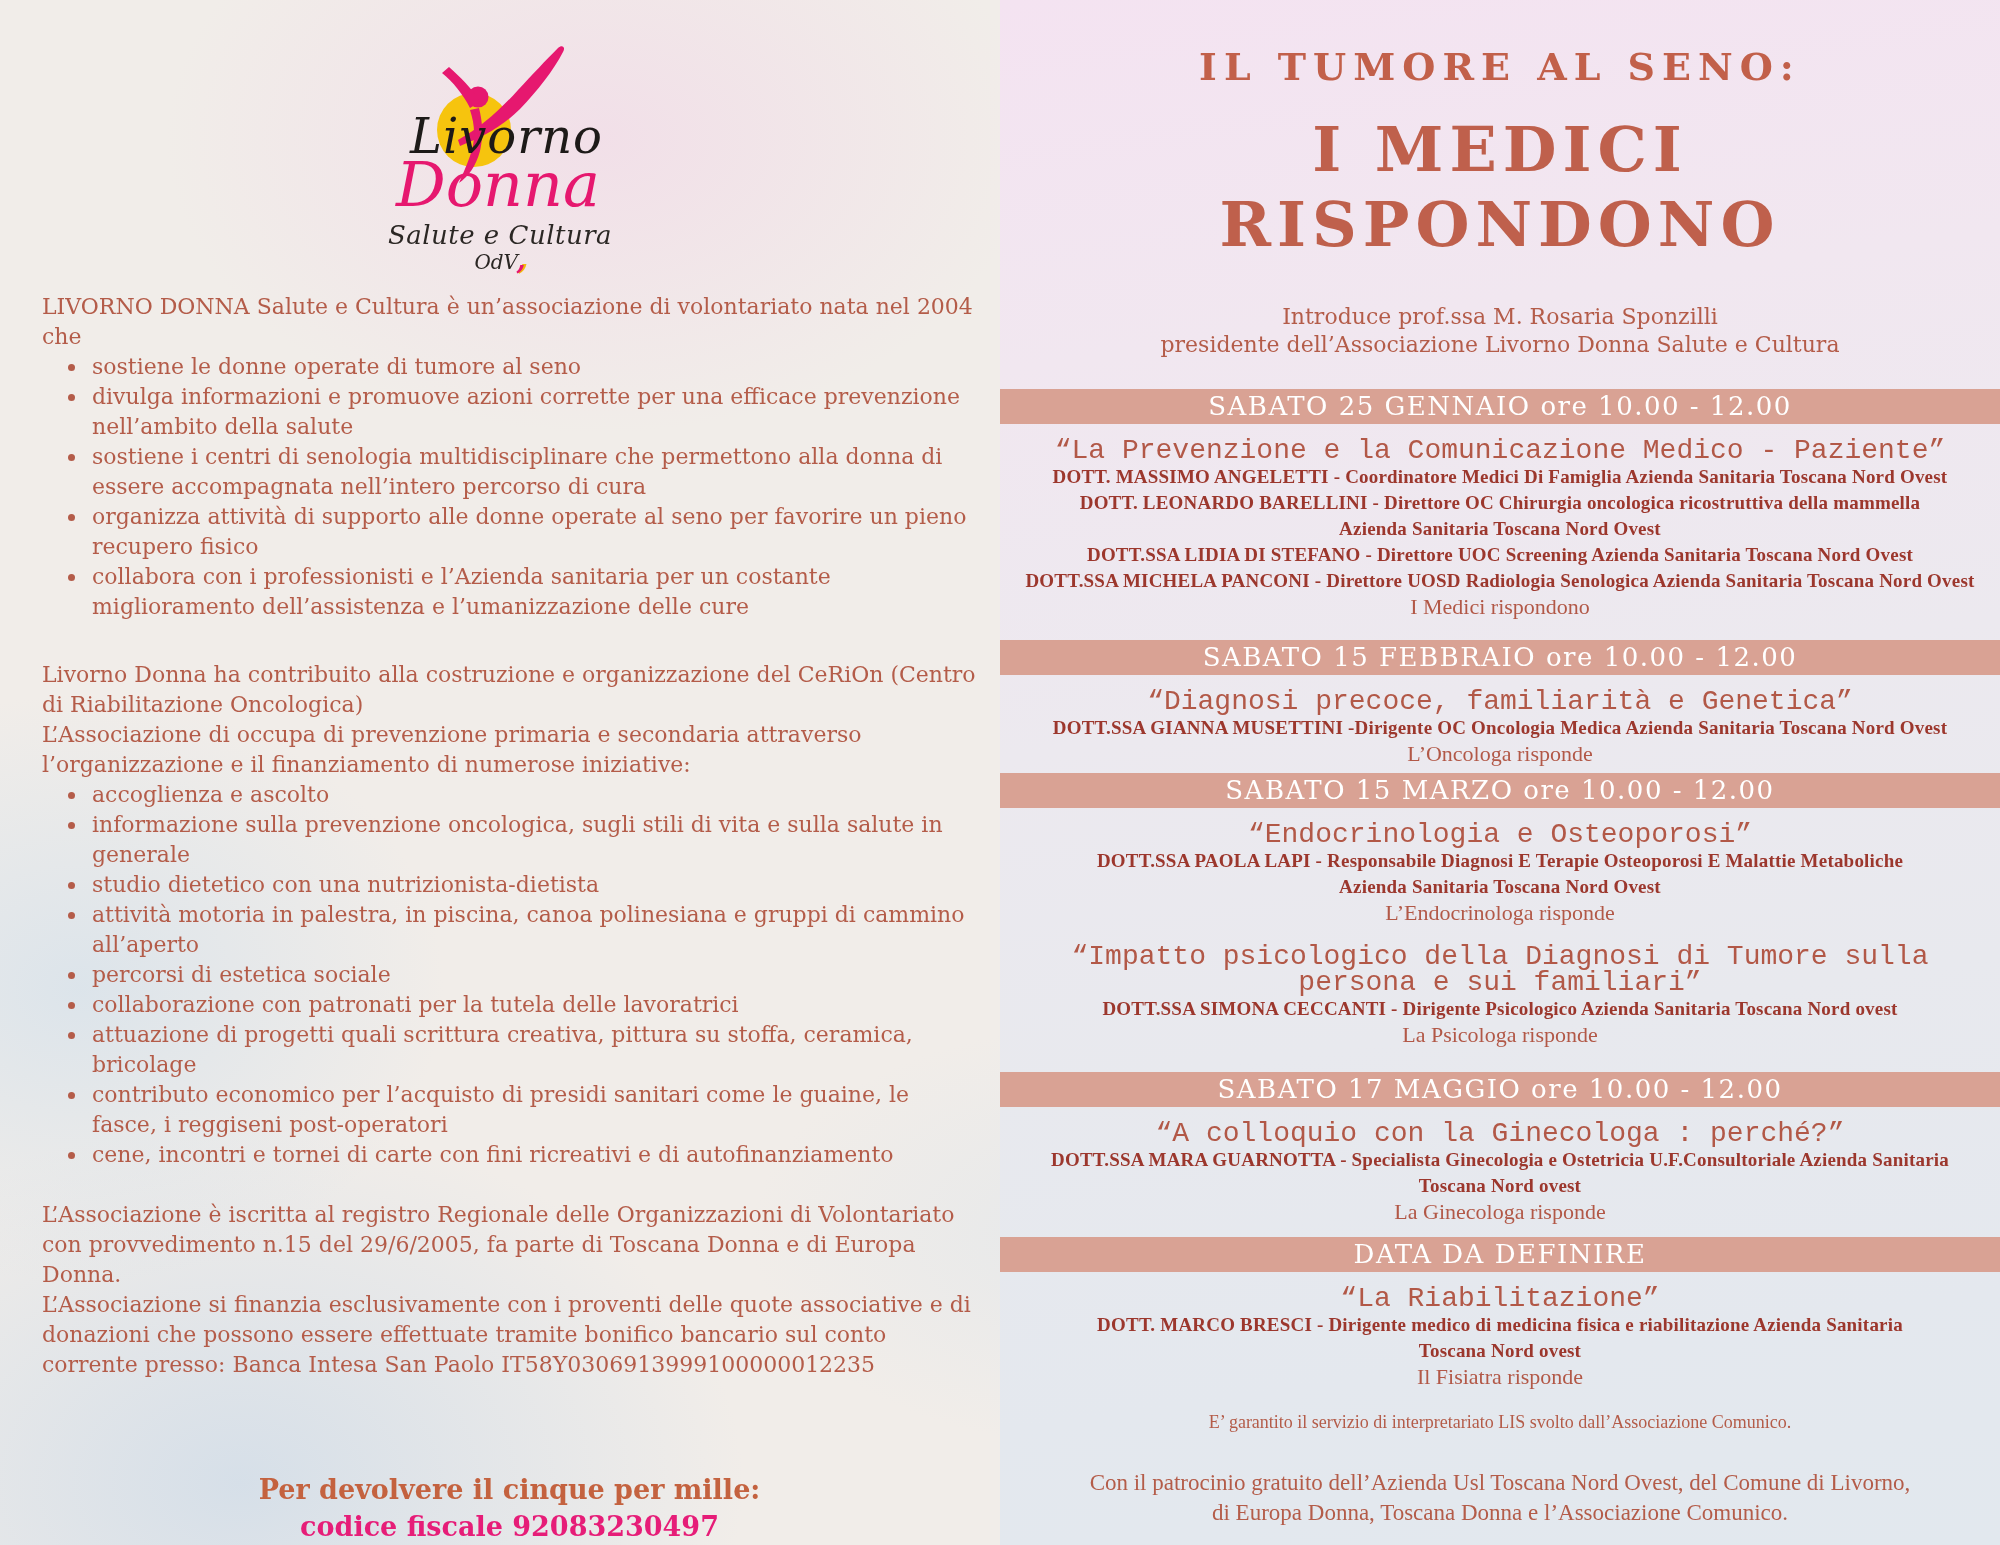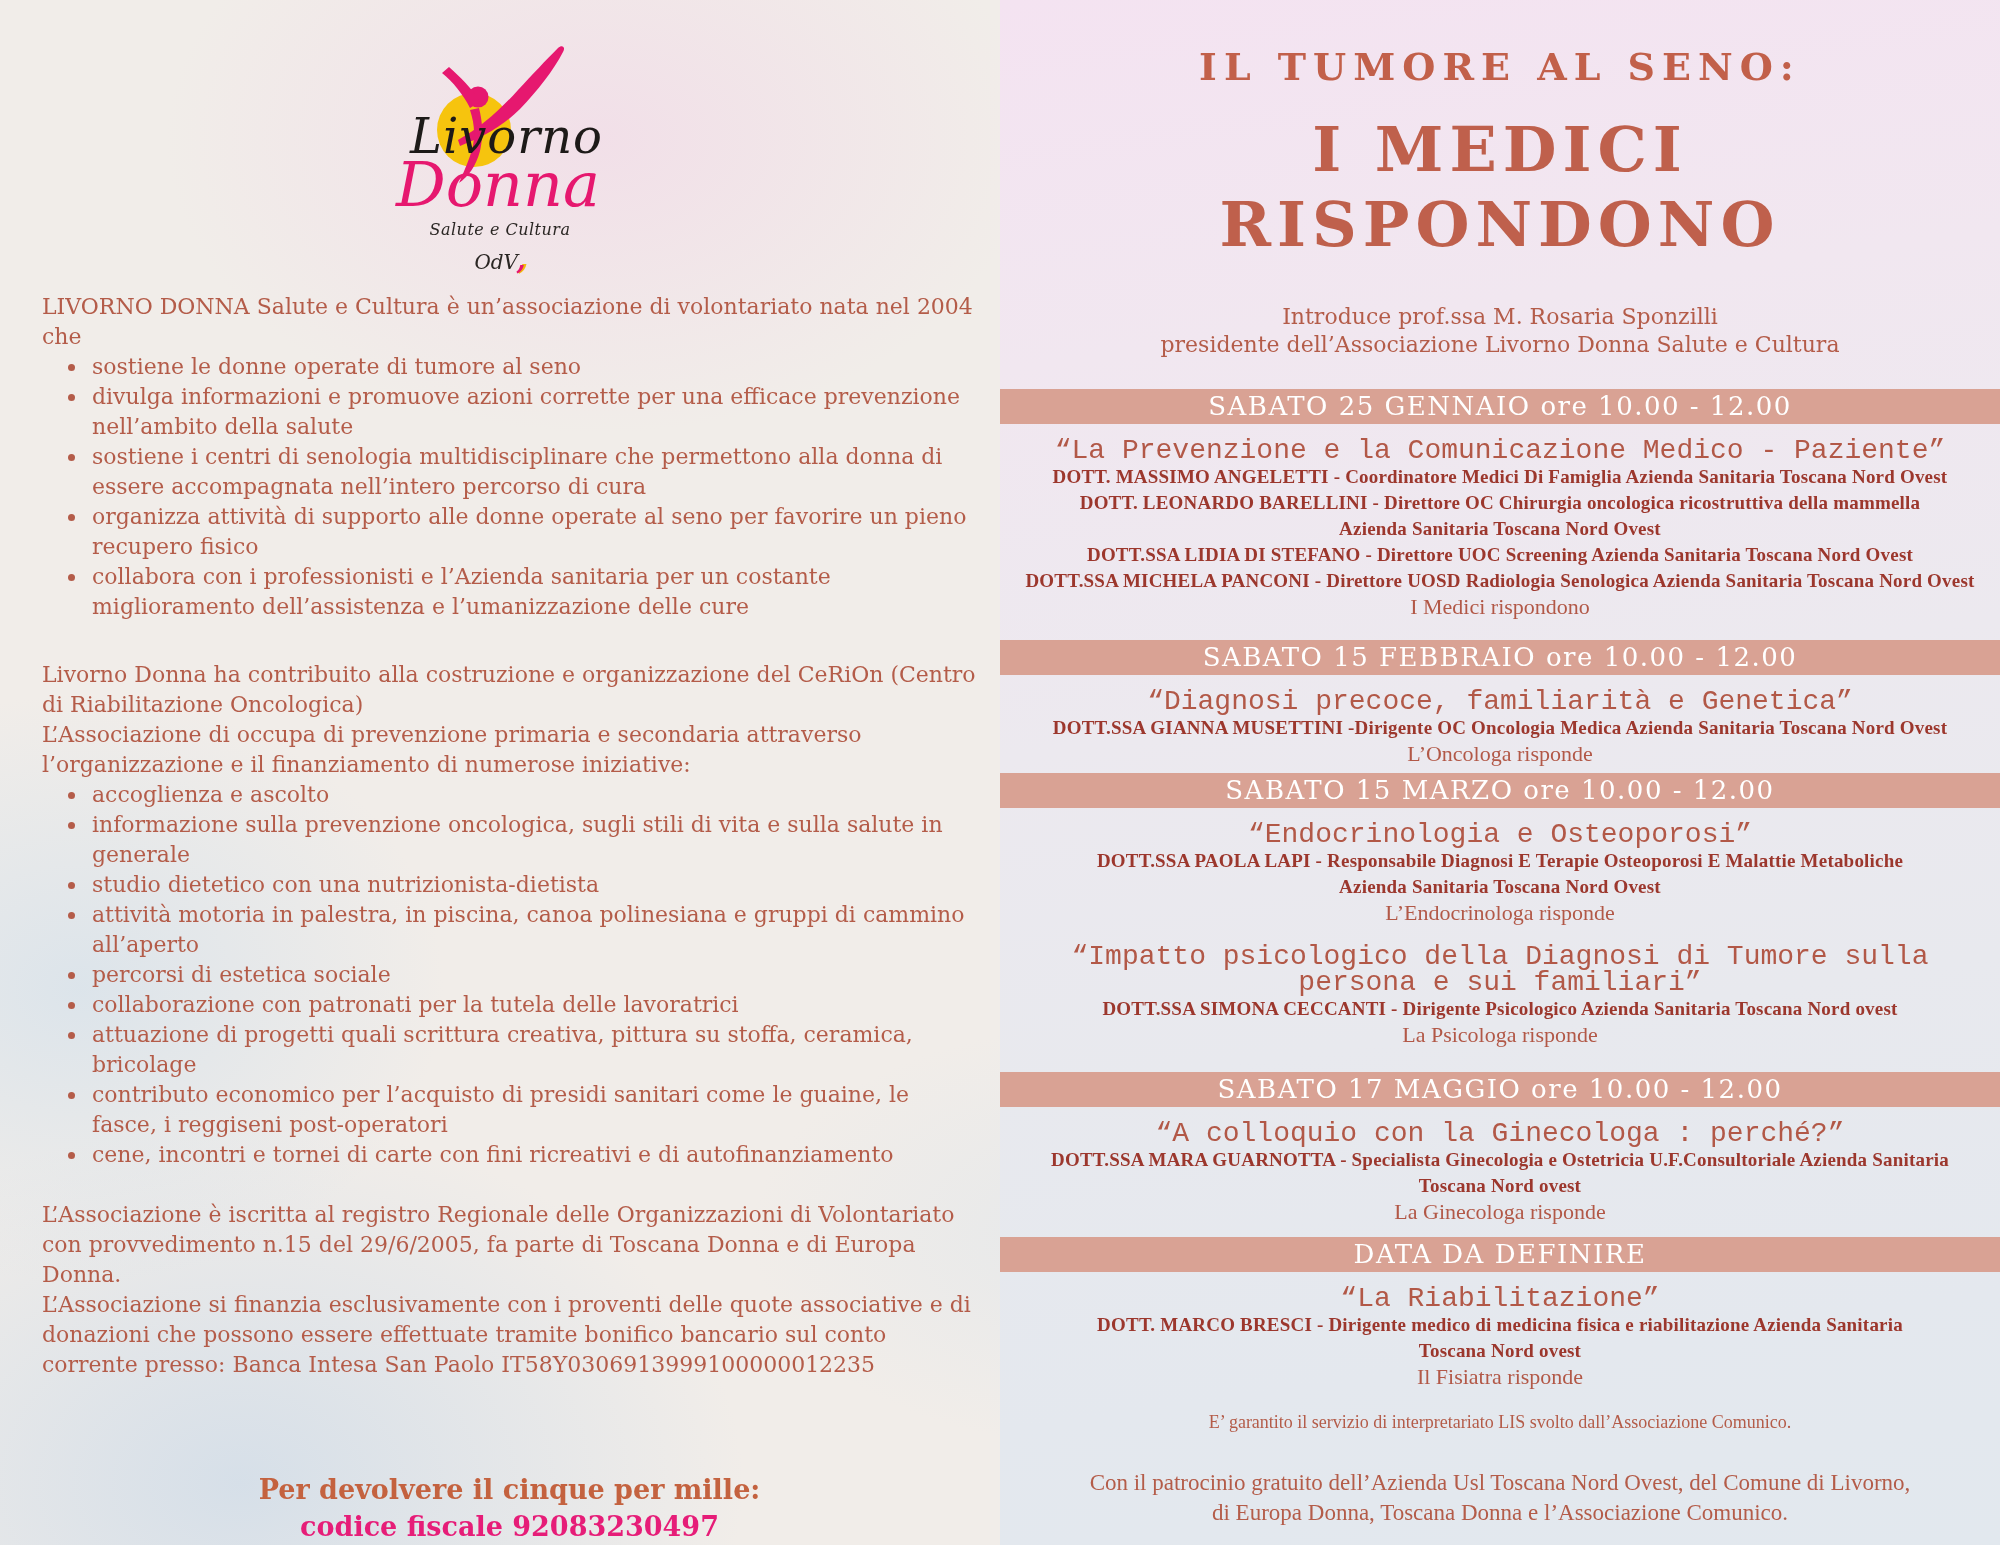--- a/index.html
+++ b/index.html
@@ -19,21 +19,21 @@
     background-image:
       linear-gradient(172deg,#f4e3f1 0%,#f1e7f0 22%,#ece9ef 45%,#e8e9ee 65%,#e4e8ee 85%,#e2e8ee 100%),
       radial-gradient(600px 350px at 30% 4%, rgba(244,214,236,.55), rgba(244,214,236,0) 75%);
     background-blend-mode:normal;
   }
   
   .logo{position:absolute;left:300px;top:20px;width:400px;height:270px;font-style:italic;}
   .logo svg{position:absolute;left:100px;top:10px;width:200px;height:200px;}
   .logo-livorno{position:absolute;left:110px;top:88px;font-size:48px;color:#1d1a18;letter-spacing:1px;}
   .logo-donna{position:absolute;left:96px;top:128px;font-size:62px;color:#e6186f;font-weight:500;}
-  .logo-sub{position:absolute;left:0;top:200px;width:400px;text-align:center;font-size:16px;color:#2b2724;letter-spacing:.5px;}
+  .logo-sub{position:absolute;left:0;top:200px;width:400px;text-align:center;font-size:26px;color:#2b2724;letter-spacing:.5px;}
   .logo-odv{position:absolute;left:0;top:230px;width:400px;text-align:center;font-size:20px;color:#2b2724;}
   .odv-comma-gold{color:#f3b90c;font-size:30px;font-weight:bold;line-height:10px;}
   .odv-comma-pink{color:#e6186f;font-size:26px;font-weight:bold;margin-left:-12px;line-height:10px;}
   
   .left-col{position:absolute;left:42px;top:292px;width:935px;color:#b45c49;font-size:22px;line-height:30px;}
   .left-col p{margin:0;}
   .left-col ul{margin:0;padding:0 0 0 46px;}
   .left-col li{padding-left:4px;}
   .gap-sm{height:30px;}
   .gap-md{height:38px;}

